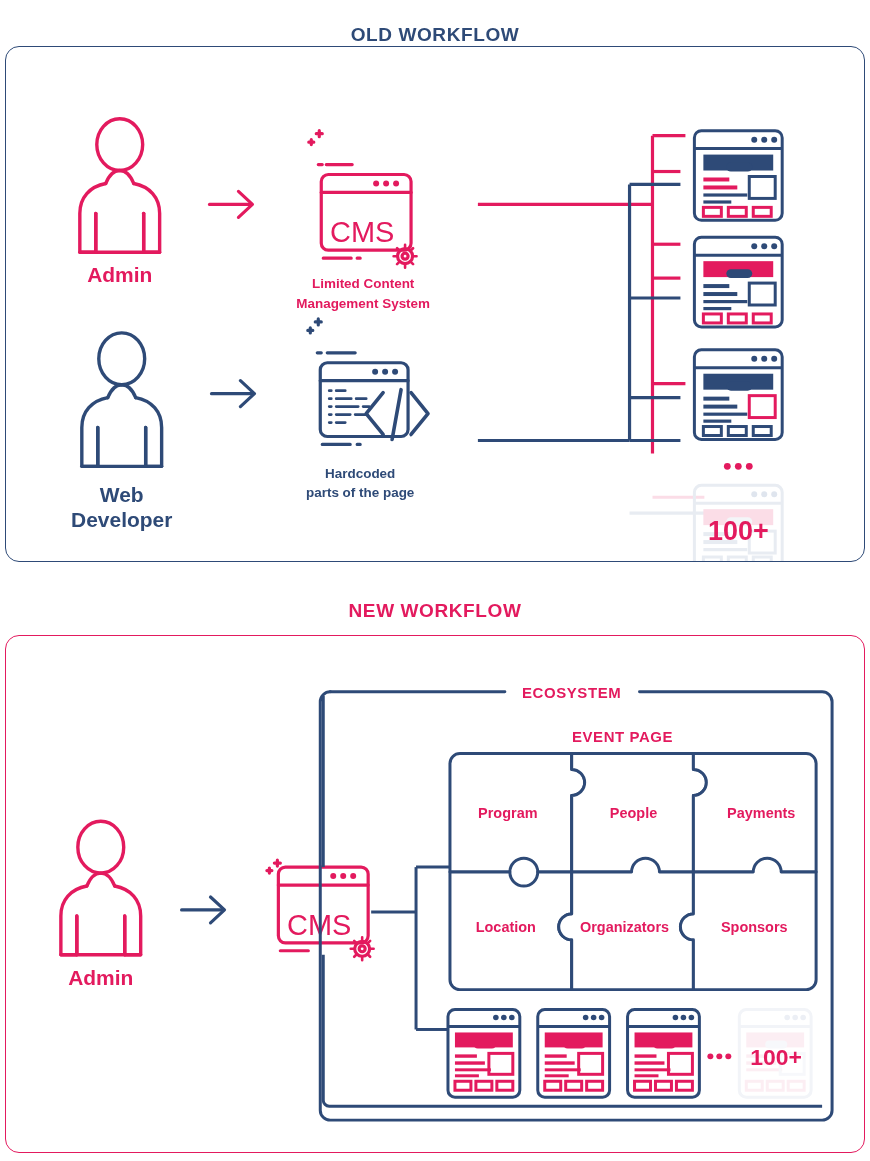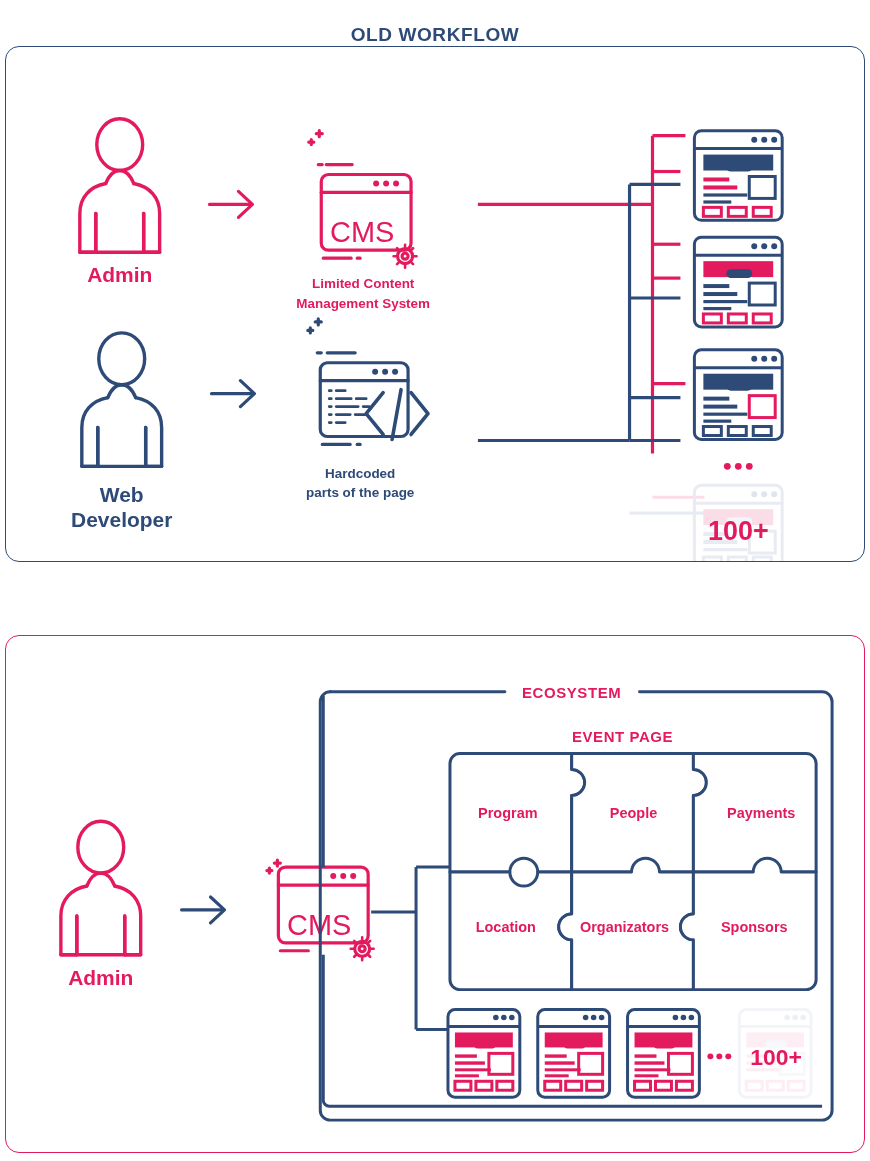--- a/index.html
+++ b/index.html
@@ -245,20 +245,23 @@
         <rect x="699" y="503" width="44" height="3.2" fill="#e8ecf2"></rect>
         <rect x="745" y="486" width="26" height="22" fill="none" stroke="#e8ecf2" stroke-width="3"></rect>
         <rect x="699" y="512" width="18" height="9" fill="none" stroke="#e8ecf2" stroke-width="3"></rect>
         <rect x="724" y="512" width="18" height="9" fill="none" stroke="#e8ecf2" stroke-width="3"></rect>
         <rect x="749" y="512" width="18" height="9" fill="none" stroke="#e8ecf2" stroke-width="3"></rect>
       </g>
       <text x="734" y="495" text-anchor="middle" font-family="Liberation Sans, sans-serif" font-size="27" font-weight="bold" fill="#e31a5e">100+</text>
     </svg>
   </div>
 
+  <div class="title-wrap" id="new-title-wrap">
+    <div class="section-title" id="new-title">NEW WORKFLOW</div>
+  </div>
 
   <div class="panel" id="new-panel">
     <svg class="panel-svg" viewBox="0 0 860 518" preserveAspectRatio="none">
 
       <g fill="none" stroke="#e31a5e" stroke-width="3.4" stroke-linecap="round" stroke-linejoin="round">
         <ellipse cx="95" cy="212" rx="23" ry="26"></ellipse>
         <path d="M95 238 c-8 0 -12 8 -14 13"></path>
         <path d="M95 238 c8 0 12 8 14 13"></path>
         <path d="M81 251 c-16 3 -26 14 -26 30 v39 h16 v-39"></path>
         <path d="M109 251 c16 3 26 14 26 30 v39 h-16 v-39"></path>

